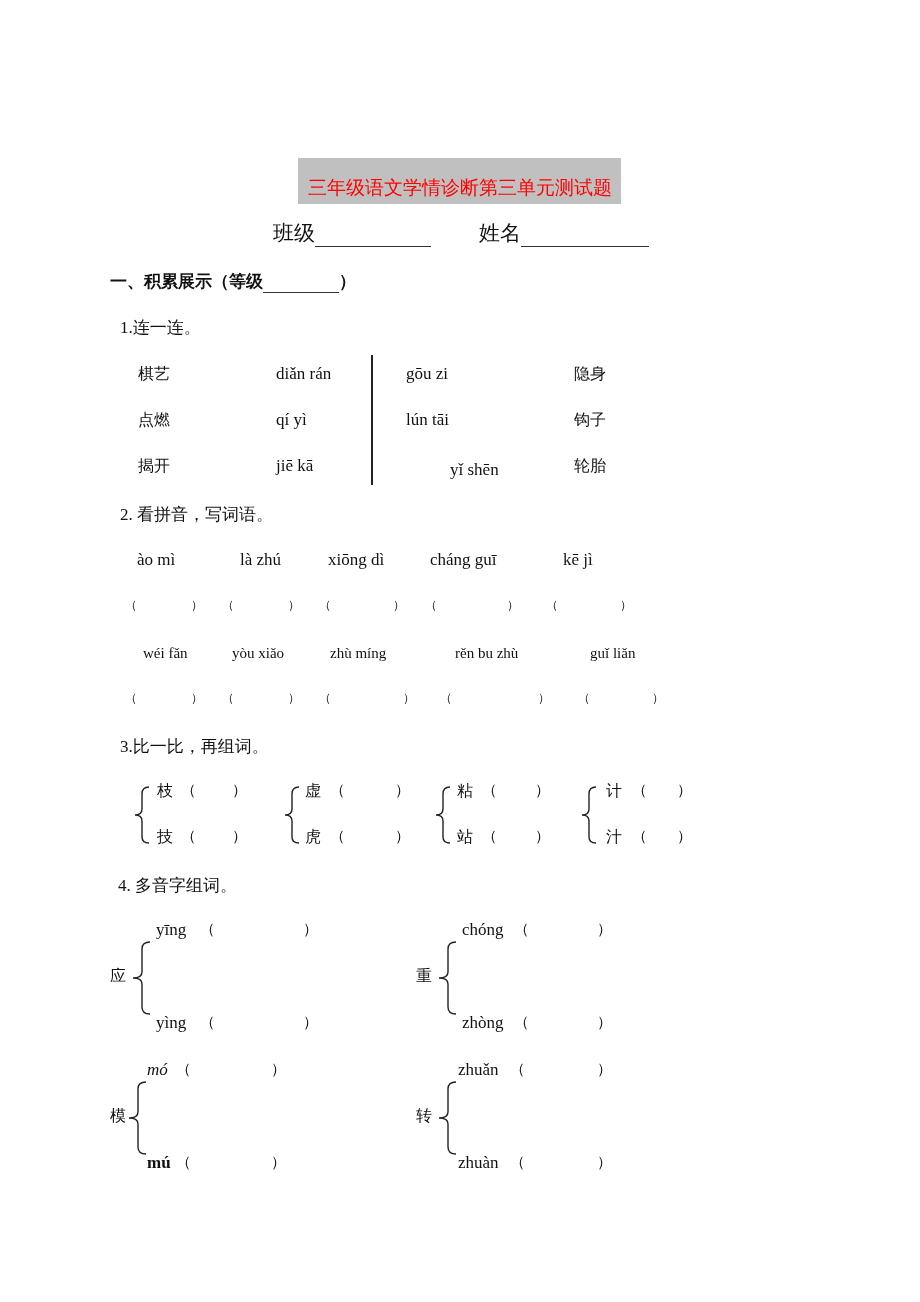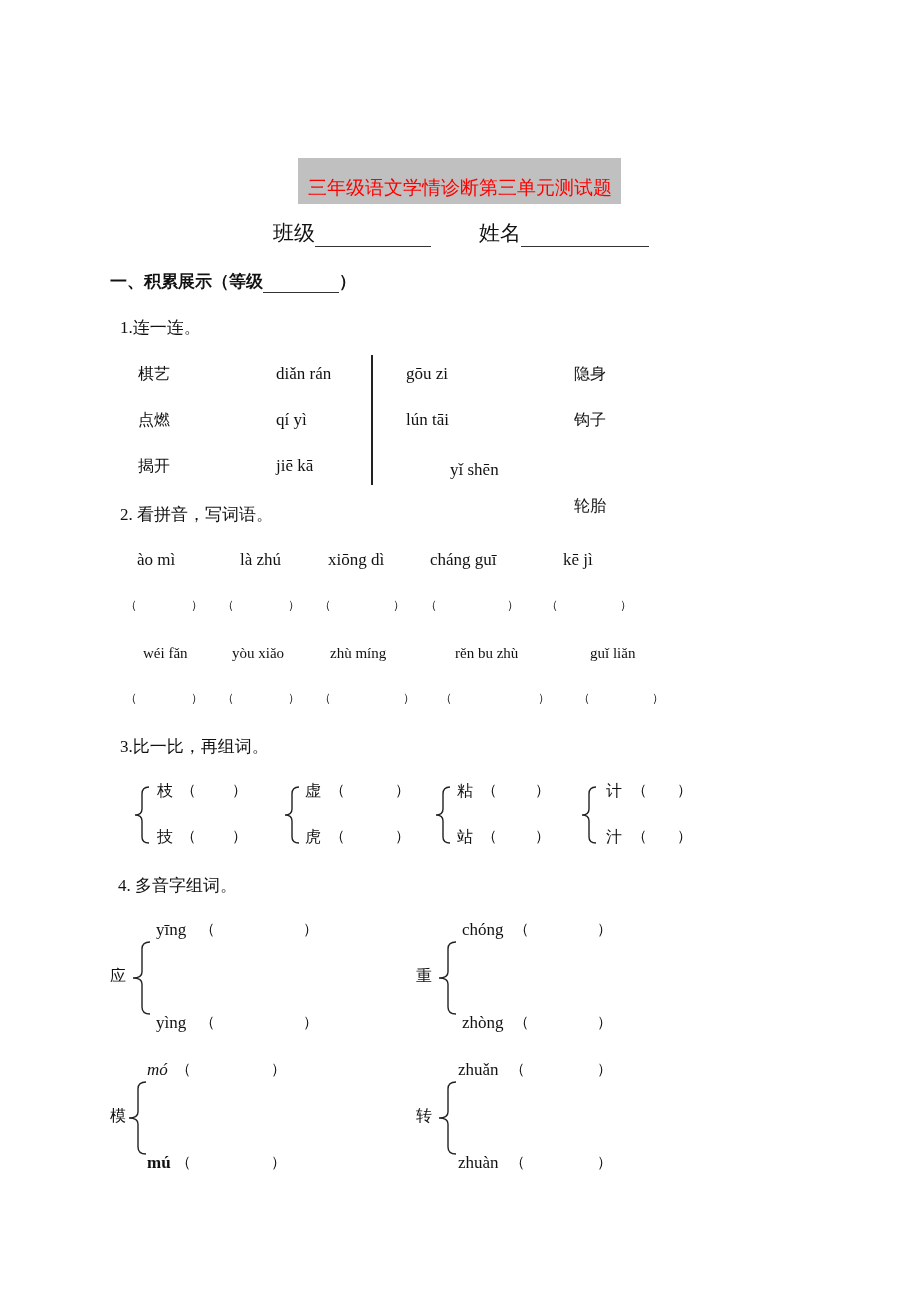--- a/index.html
+++ b/index.html
@@ -132,21 +132,21 @@
 <div class="abs py" style="left:276px; top:456px;">jiē  kā</div>
 
 <div class="vline"></div>
 
 <div class="abs py" style="left:406px; top:364px;">gōu zi</div>
 <div class="abs py" style="left:406px; top:410px;">lún tāi</div>
 <div class="abs py" style="left:406px; top:460px;margin-left:44px;">yǐ  shēn</div>
 
 <div class="abs cn" style="left:574px; top:364px;">隐身</div>
 <div class="abs cn" style="left:574px; top:410px;">钩子</div>
-<div class="abs cn" style="left:574px; top:456px;margin-top:40px;">轮胎</div>
+<div class="abs cn" style="left:574px; top:456px;">轮胎</div>
 
 <div class="abs q-title" style="left:120px; top:503px;">2. 看拼音，写词语。</div>
 
 <div class="abs py" style="left:137px; top:550px;">ào mì</div>
 <div class="abs py" style="left:240px; top:550px;">là  zhú</div>
 <div class="abs py" style="left:328px; top:550px;">xiōng dì</div>
 <div class="abs py" style="left:430px; top:550px;">cháng guī</div>
 <div class="abs py" style="left:563px; top:550px;">kē  jì</div>
 
 <div class="abs paren" style="left:125px; top:597px;"><span>（</span><span style="display:inline-block;width:54px;"></span><span>）</span></div>

